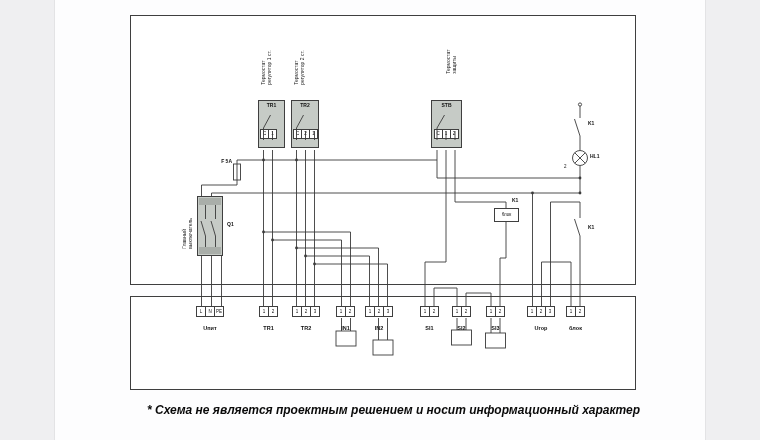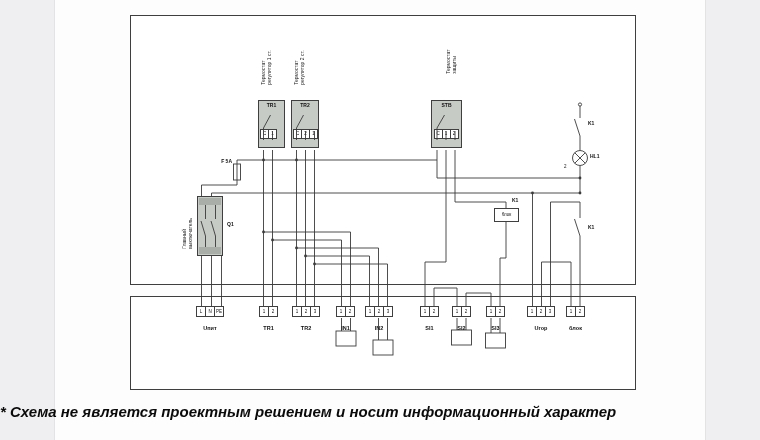--- a/index.html
+++ b/index.html
@@ -20,22 +20,22 @@
   .cell:first-child{margin-left:0;}
   .pins .cell{width:9px;height:10px;line-height:8px;}
   .tgroup{position:absolute;top:306px;text-align:center;}
   .tcells{white-space:nowrap;}
   .tlabel{font-size:5.5px;font-weight:bold;margin-top:1px;white-space:nowrap;color:#111;}
   .vcap{position:absolute;transform:rotate(-90deg);font-size:5px;line-height:5.8px;color:#222;}
   .lab{position:absolute;font-size:5px;font-weight:bold;white-space:nowrap;color:#111;}
   .pad{position:absolute;left:1px;right:1px;height:7px;background:#a9aea9;}
   #coilbox{position:absolute;left:494px;top:208px;width:25px;height:14px;border:1px solid #3f3f3f;
            background:#fff;font-size:4.5px;text-align:center;line-height:12px;box-sizing:border-box;color:#111;}
-  .footer{position:absolute;top:403px;left:0;width:640px;text-align:left;
-          font-size:15px;font-weight:bold;font-style:italic;color:#0a0a0a;}
+  .footer{position:absolute;top:403px;left:0;width:640px;text-align:right;
+          font-size:12px;font-weight:bold;font-style:italic;color:#0a0a0a;}
 </style>
 </head>
 <body>
 
 <div id="screen">
   <div id="page"></div>
 
   <div id="mainbox" class="box"></div>
   <div id="termbox" class="box"></div>
 

